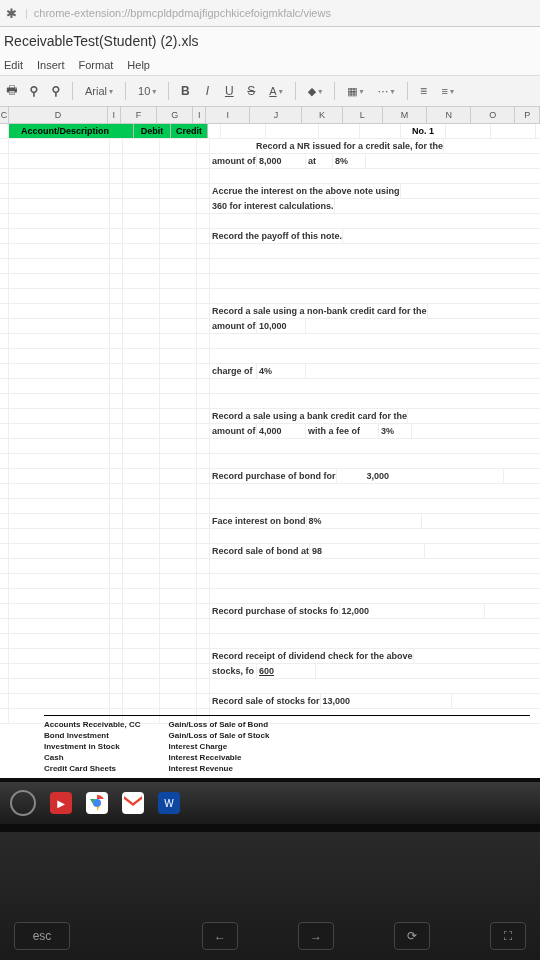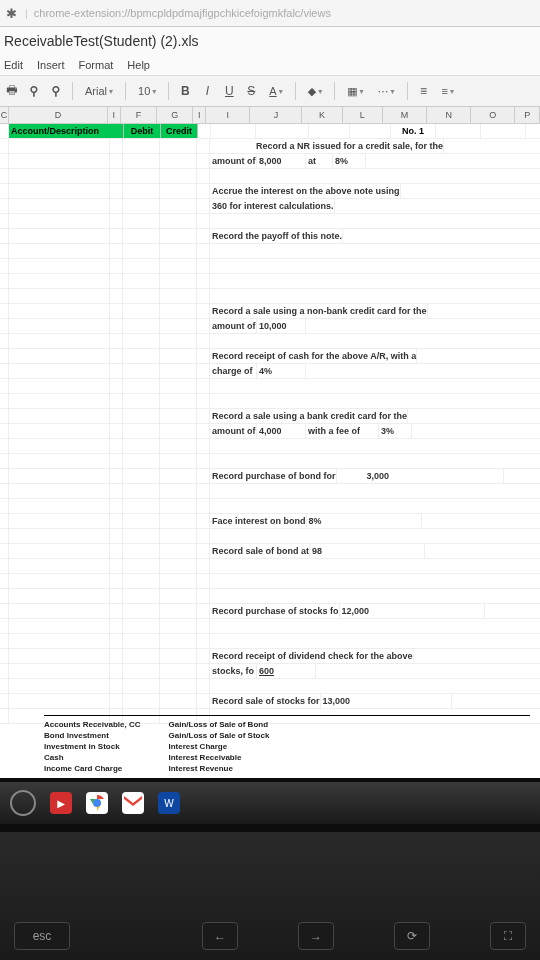--- a/index.html
+++ b/index.html
@@ -116,21 +116,21 @@
         <div style="width:44px">M</div>
         <div style="width:44px">N</div>
         <div style="width:44px">O</div>
         <div style="width:24px">P</div>
       </div>
 
       <div class="grid">
 
         <div class="row">
           <div class="cell" style="width:8px"></div>
-          <div class="cell hdr" style="width:112px;padding-left:2px">Account/Description</div>
+          <div class="cell hdr" style="width:112px;padding-left:12px">Account/Description</div>
           <div class="cell hdr" style="width:36px;justify-content:center">Debit</div>
           <div class="cell hdr" style="width:36px;justify-content:center">Credit</div>
           <div class="cell" style="width:12px"></div>
           <div class="cell" style="width:44px"></div>
           <div class="cell" style="width:52px"></div>
           <div class="cell" style="width:40px"></div>
           <div class="cell" style="width:40px"></div>
           <div class="cell bold black" style="width:44px;justify-content:center">No. 1</div>
           <div class="cell" style="width:44px"></div>
           <div class="cell" style="width:44px"></div>
@@ -260,21 +260,20 @@
               <div class="cell" style="width: 36px;"></div>
               <div class="cell" style="width: 12px;"></div>
             </div>
             <div class="row">
               <div class="cell" style="width: 8px;"></div>
               <div class="cell" style="width: 100px;"></div>
               <div class="cell" style="width: 12px;"></div>
               <div class="cell" style="width: 36px;"></div>
               <div class="cell" style="width: 36px;"></div>
               <div class="cell" style="width: 12px;"></div>
-              <div class="cell bold" style="width: auto; min-width: 44px; padding-left: 2px;">Record receipt of cash for the above A/R, with a</div>
             </div>
             <div class="row">
               <div class="cell" style="width: 8px;"></div>
               <div class="cell" style="width: 100px;"></div>
               <div class="cell" style="width: 12px;"></div>
               <div class="cell" style="width: 36px;"></div>
               <div class="cell" style="width: 36px;"></div>
               <div class="cell" style="width: 12px;"></div>
               <div class="cell bold" style="width: auto; min-width: 44px; padding-left: 2px;">charge of</div>
               <div class="cell bold" style="width: 46px; padding-left: 2px;">4%</div>
@@ -482,21 +481,21 @@
               <div class="cell" style="width: 12px;"></div>
             </div>
           </div>
 
         <div class="accounts">
           <div class="col">
             <div>Accounts Receivable, CC</div>
             <div>Bond Investment</div>
             <div>Investment in Stock</div>
             <div>Cash</div>
-            <div>Income Card Charge</div>
+            <div>Credit Card Sheets</div>
           </div>
           <div class="col">
             <div>Gain/Loss of Sale of Bond</div>
             <div>Gain/Loss of Sale of Stock</div>
             <div>Interest Charge</div>
             <div>Interest Receivable</div>
             <div>Interest Revenue</div>
           </div>
         </div>
       </div>

